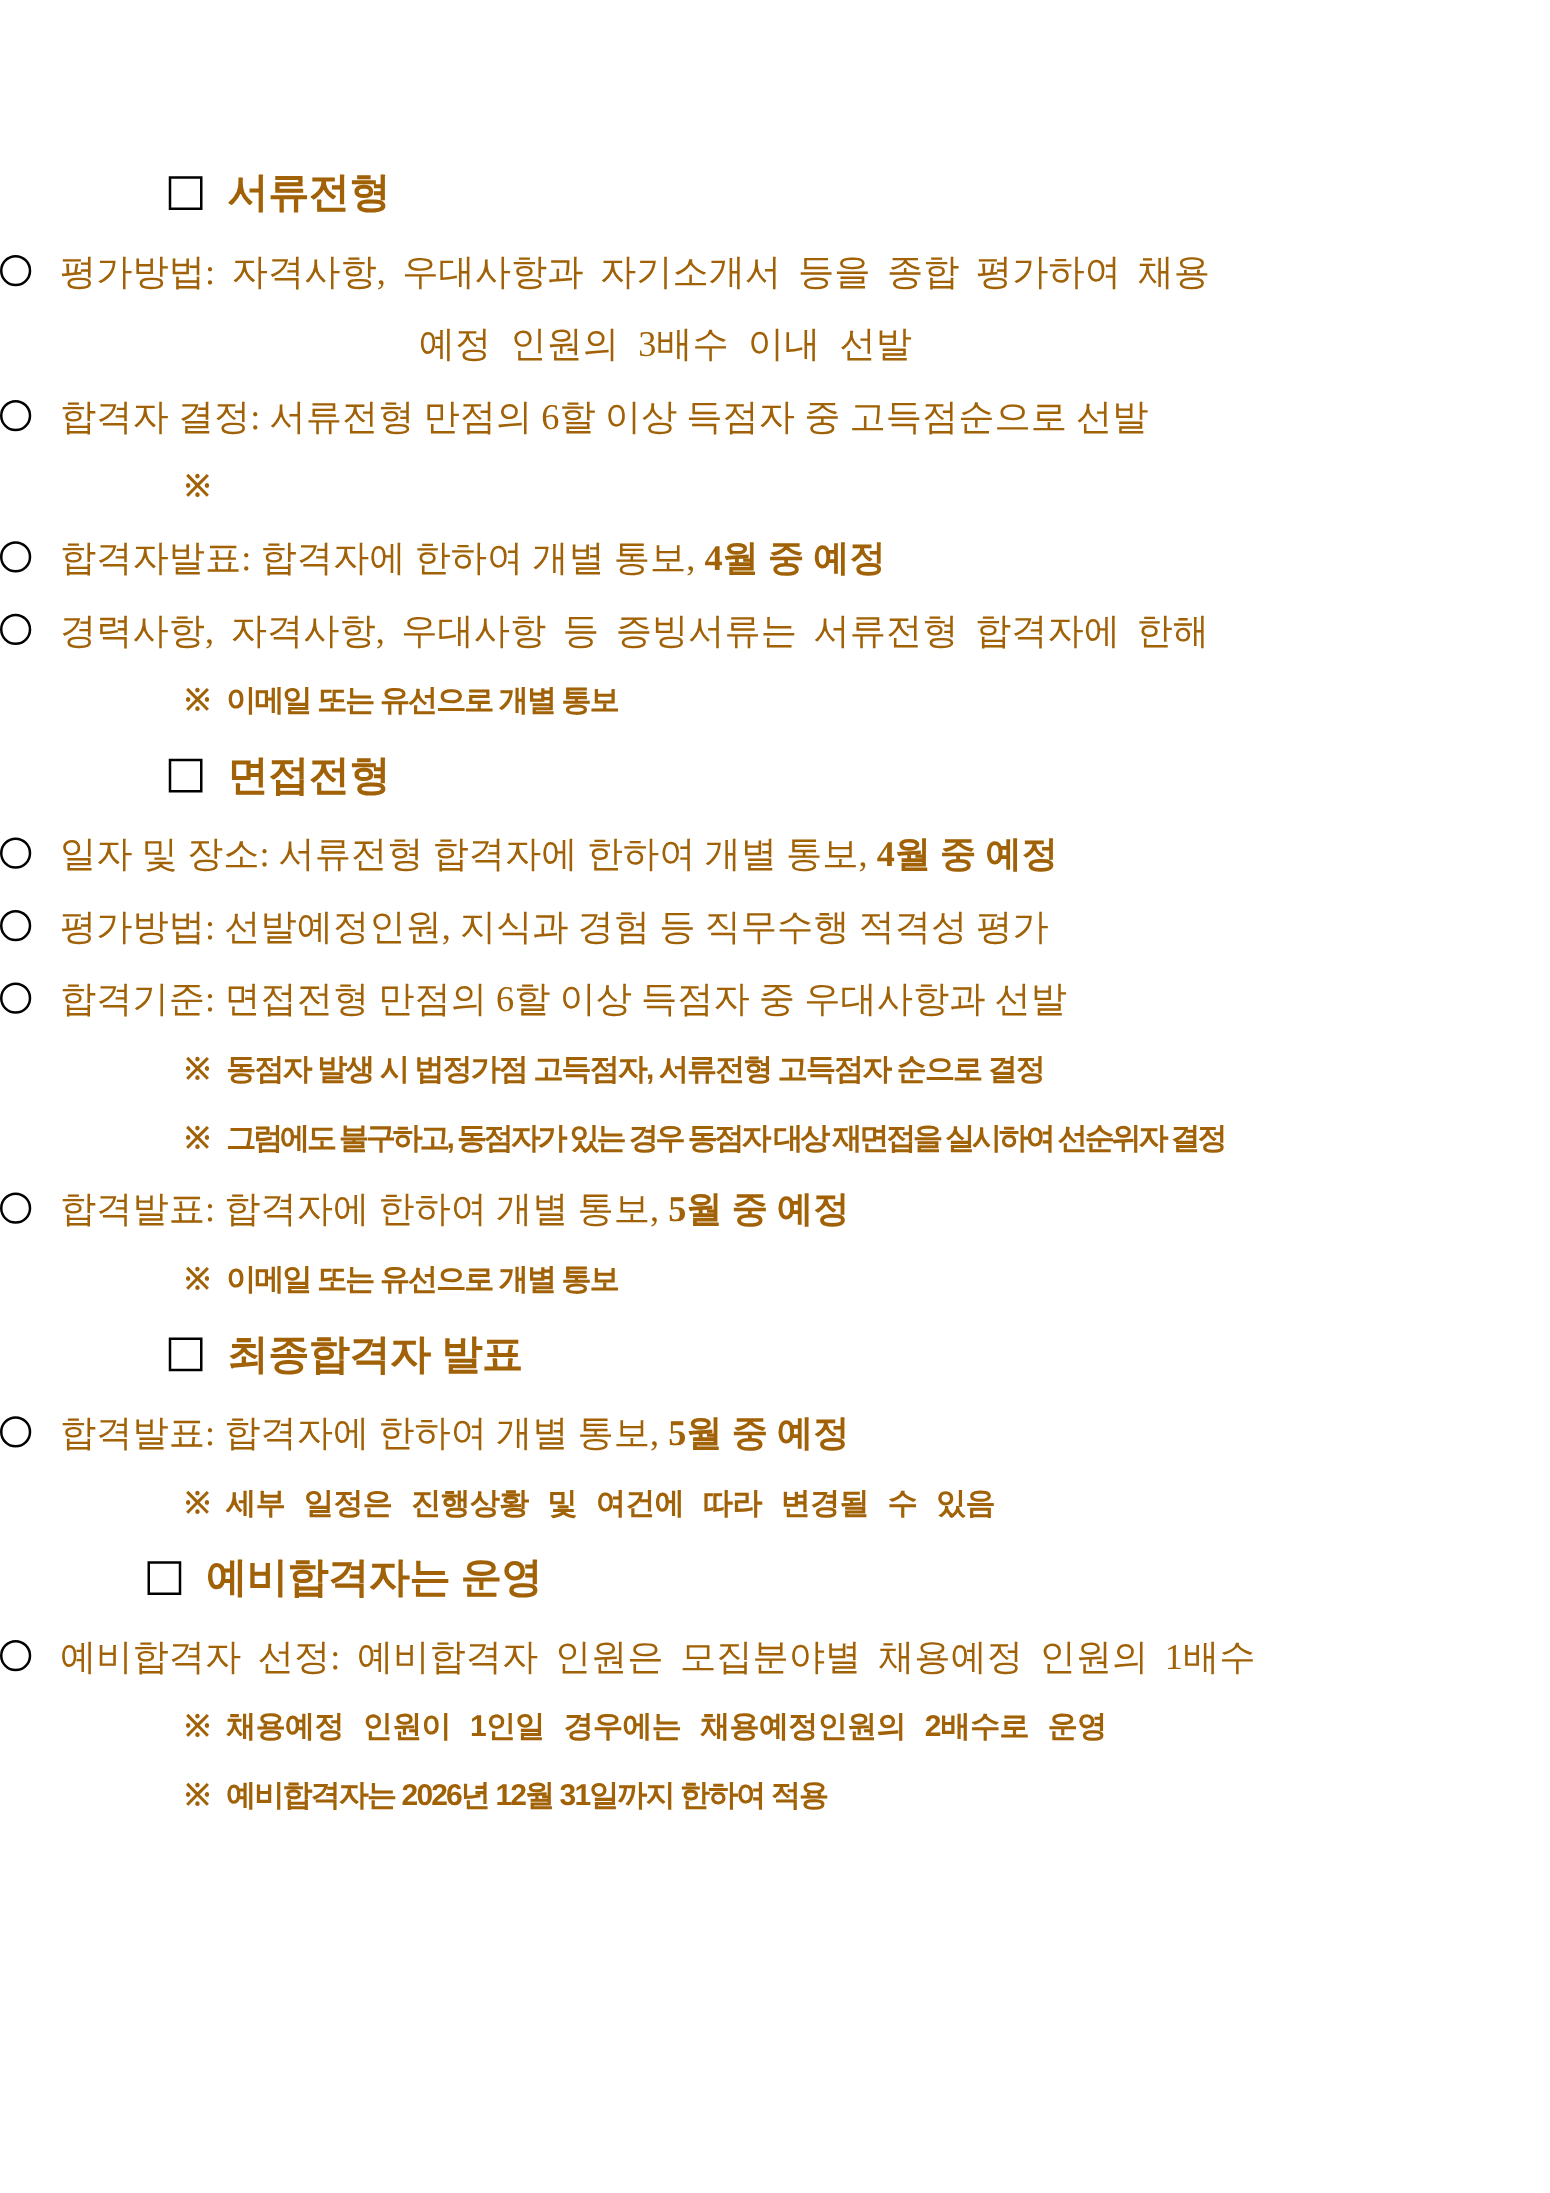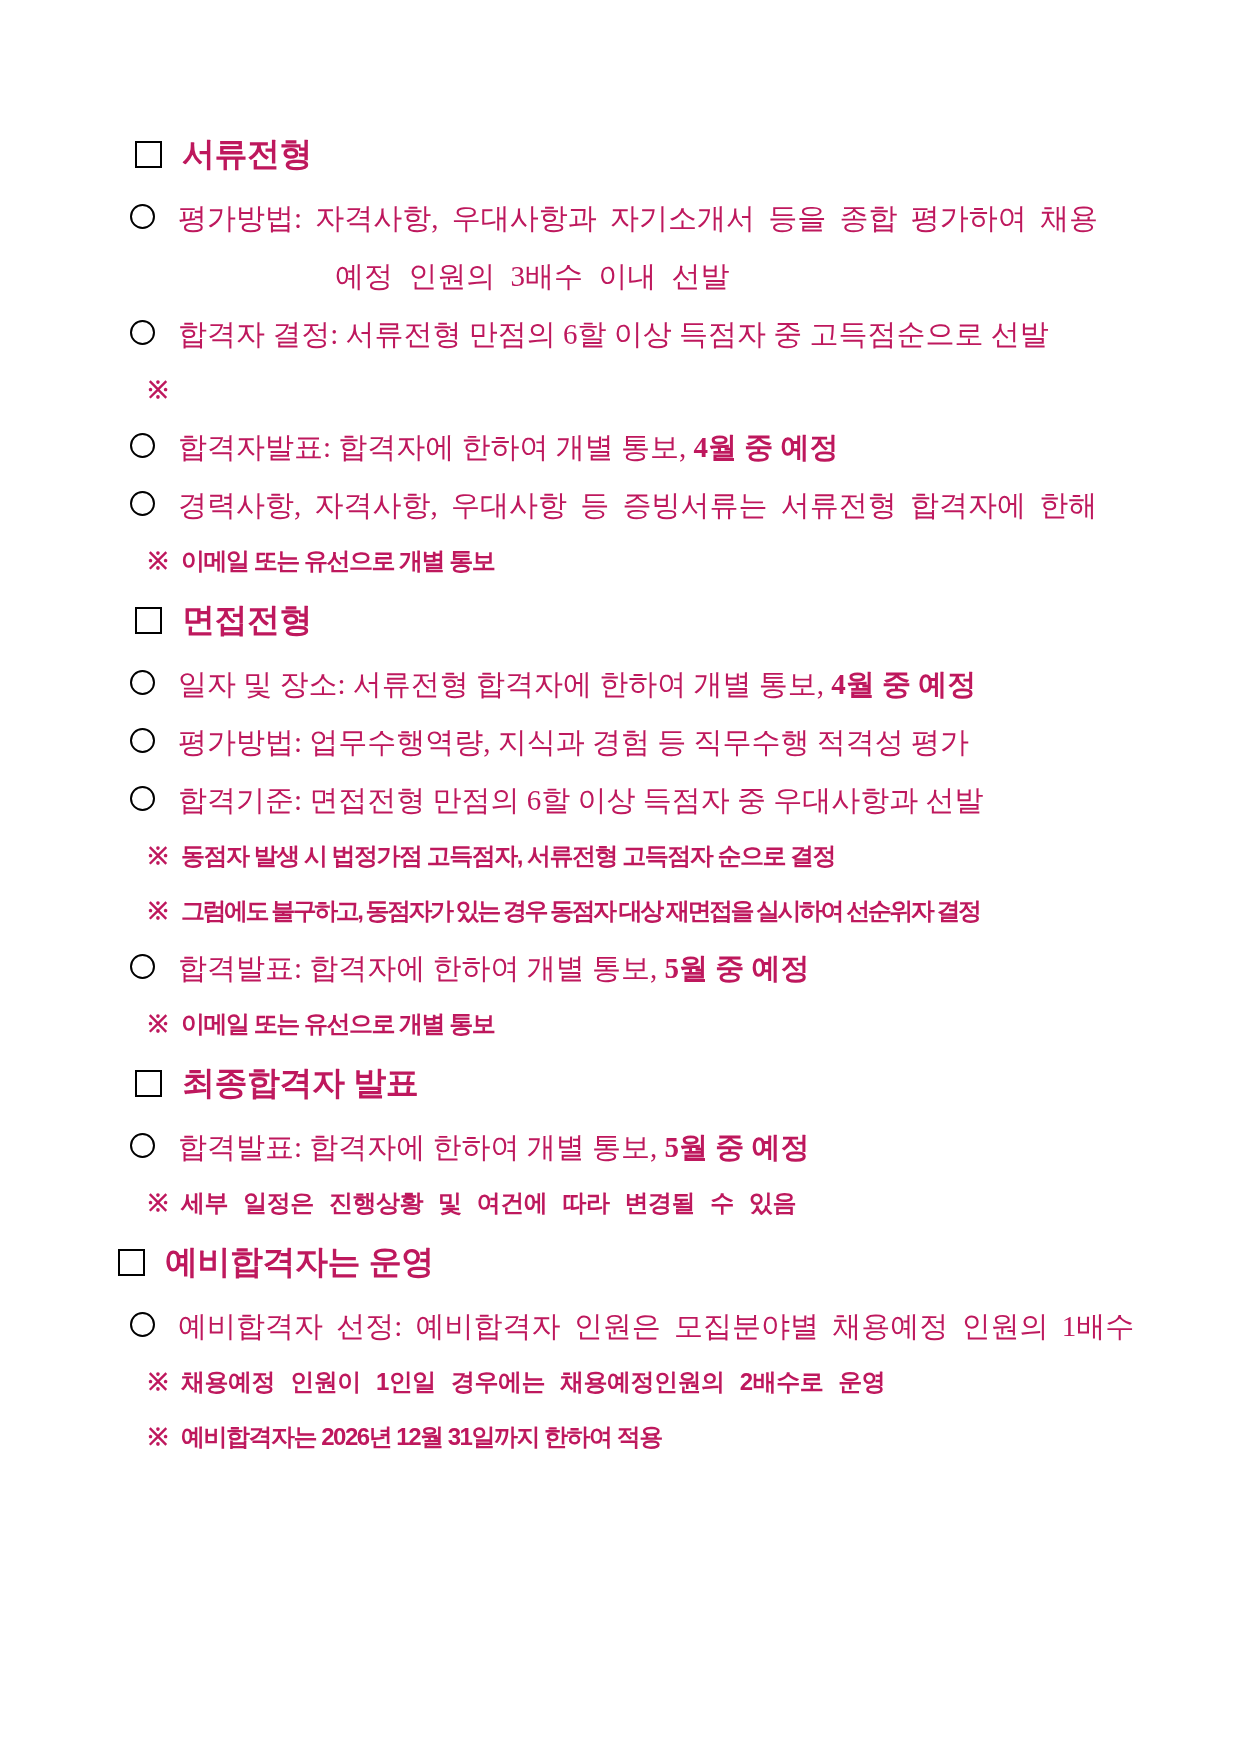--- a/index.html
+++ b/index.html
@@ -1,18 +1,18 @@
 <!DOCTYPE html>
 <html><head>
 <meta charset="utf-8">
 <style>
   * { margin:0; padding:0; box-sizing:border-box; }
   html,body { background:#ffffff; }
   .page {
-    width:1240px; height:1754px; background:#ffffff; color:#be185d;
+    width:1240px; height:1754px; background:#ffffff; color:#a16207;
     font-family:"Liberation Serif", serif;
     position:relative; overflow:hidden;
   }
   .content { padding-top:134px; }
 
   
   .sec-title {
     display:flex; align-items:center;
     font-family:"Liberation Sans", sans-serif;
     font-weight:bold; font-size:33px; line-height:40px;
@@ -23,21 +23,21 @@
   .sec-title.shift { padding-left:118px; }
   .sq {
     display:inline-block; width:27px; height:27px;
     border:2.5px solid #000; margin-right:20px; flex:0 0 auto;
   }
 
   
   .line {
     display:flex; align-items:flex-start;
     font-size:29px; line-height:36px;
-    padding-left:130px; margin-bottom:22px;
+    margin-bottom:22px;
     white-space:nowrap;
   }
   .circle {
     display:inline-block; width:25px; height:25px;
     border:2px solid #000; border-radius:50%;
     margin:4px 23px 0 0; flex:0 0 auto;
   }
   .line .em { font-weight:bold; }
   .cont { display:block; }
   .i178 { padding-left:178px; }
@@ -108,21 +108,21 @@
       <span>면접전형</span>
     </div>
 
     <div class="line">
       <span class="circle"></span>
       <span class="txt"><span>일자 및 장소: 서류전형 합격자에 한하여 개별 통보, </span><span class="em">4월 중 예정</span></span>
     </div>
 
     <div class="line">
       <span class="circle"></span>
-      <span class="txt">평가방법: 업무수행역량, 지식과 경험 등 직무수행 적격성 평가</span>
+      <span class="txt">평가방법: 선발예정인원, 지식과 경험 등 직무수행 적격성 평가</span>
     </div>
 
     <div class="line">
       <span class="circle"></span>
       <span class="txt">합격기준: 면접전형 만점의 6할 이상 득점자 중 우대사항과 선발</span>
     </div>
 
     <div class="note">
       <span class="nmk">※</span>
       <span class="txt">동점자 발생 시 법정가점 고득점자, 서류전형 고득점자 순으로 결정</span>

